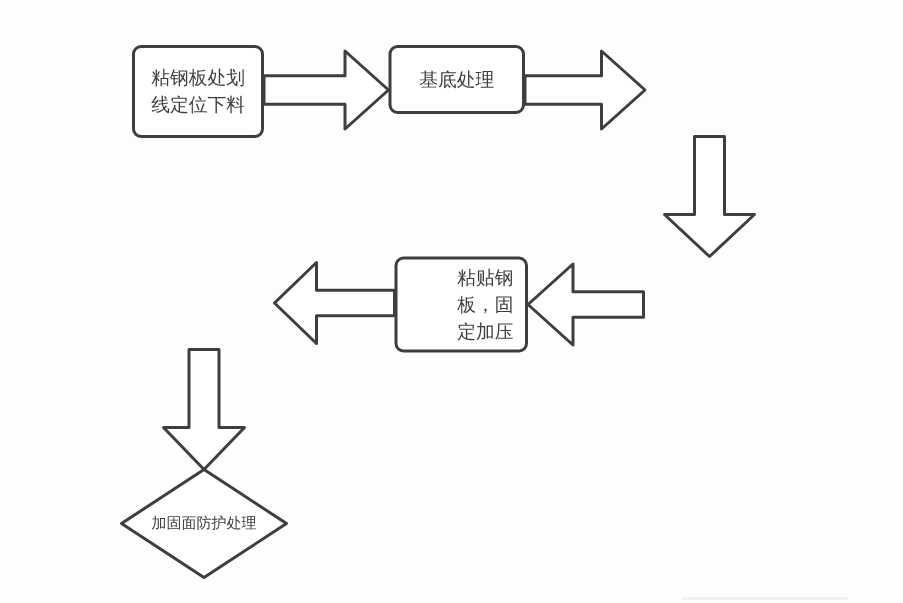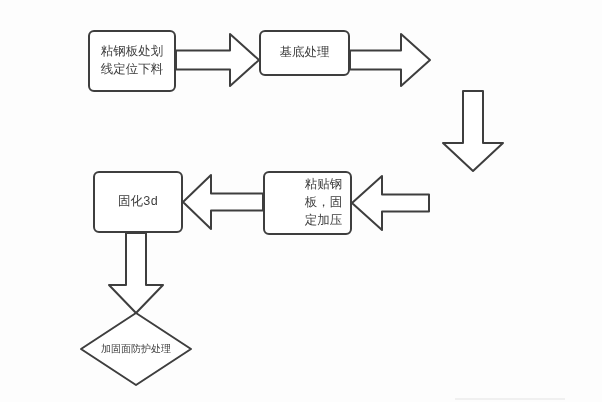--- a/index.html
+++ b/index.html
@@ -6,21 +6,21 @@
     --stroke:#3e3e3e;
     --node_fill:#ffffff;
     --background:#fdfdfd;
     --text:#3e3e3e;
   }
   html,body{margin:0;padding:0;background:#fff;}
   .canvas{
     position:relative;
     width:602px;height:402px;
     background:var(--background);
-    font-family:Liberation Mono, monospace;
+    font-family:Liberation Sans, sans-serif;
     overflow:hidden;
   }
   .arrow-layer{
     position:absolute;left:0;top:0;width:602px;height:402px;
   }
   .block-arrow{
     fill:var(--node_fill);
     stroke:var(--stroke);
     stroke-width:2;
     stroke-linejoin:round;
@@ -86,19 +86,18 @@
   </svg>
 
   <div class="node n1">粘钢板处划线定位下料</div>
 
   <div class="node n2">基底处理</div>
 
 
 
   <div class="node n5">粘贴钢板，固定加压</div>
 
-  <div class="node n6">固化3d</div>
 
   <div class="diamond-label">加固面防护处理</div>
 
   <div class="watermark"></div>
 
 </div>
 
 </body></html>

